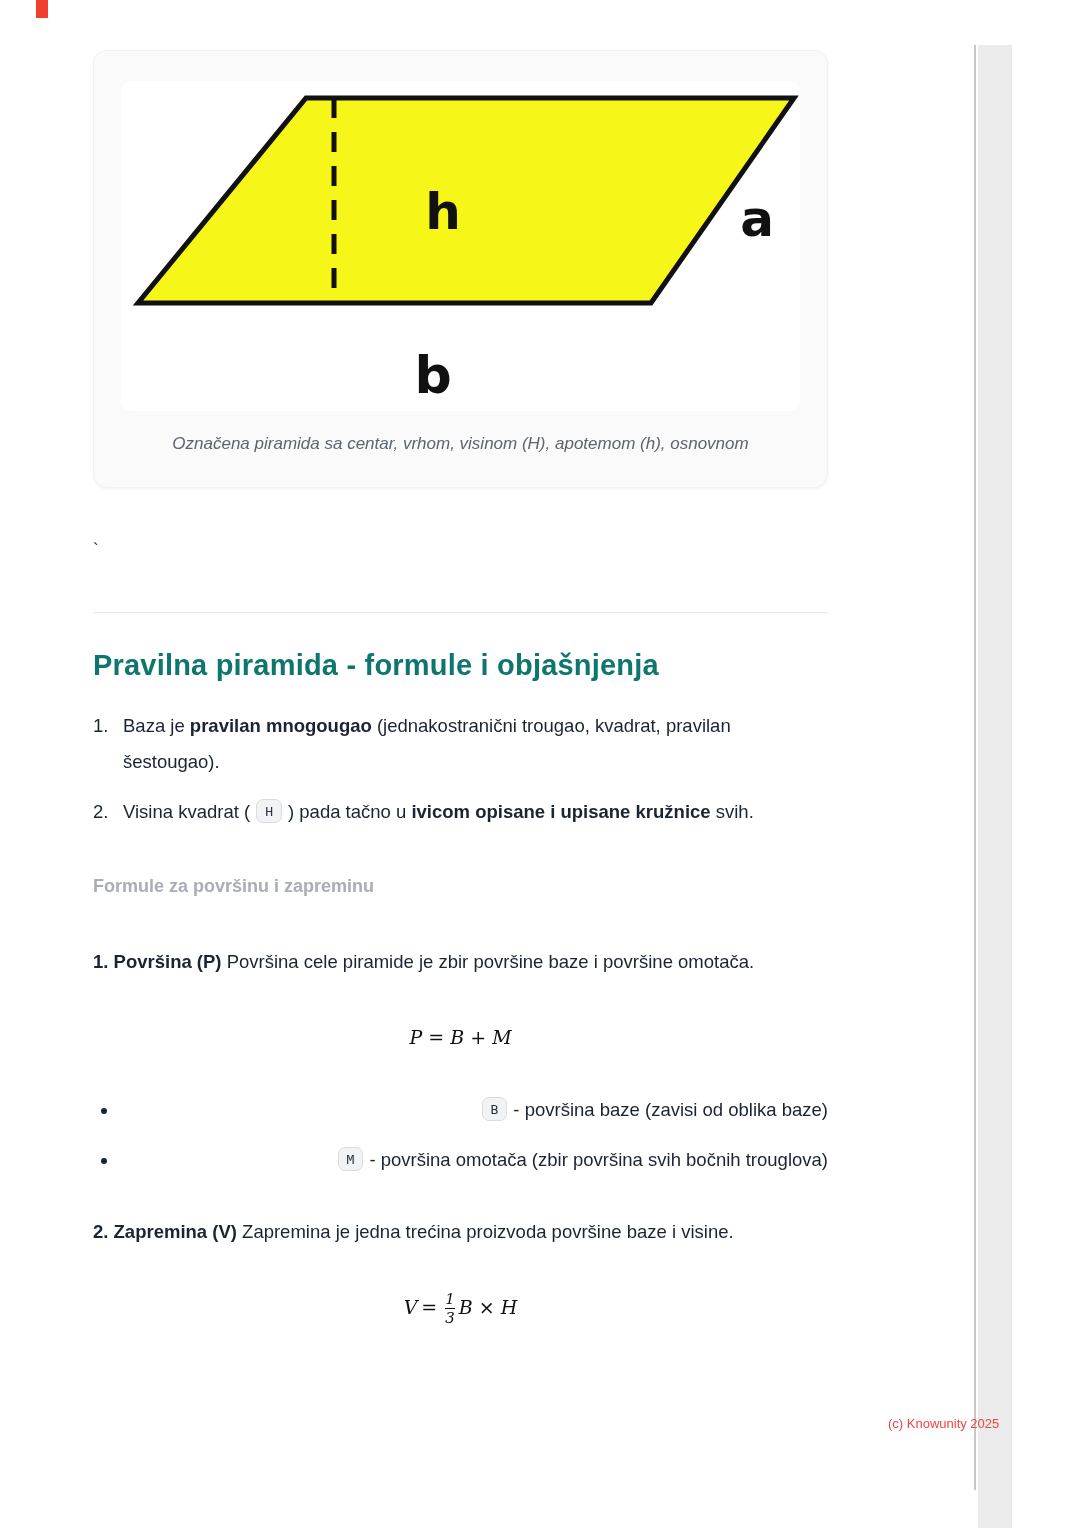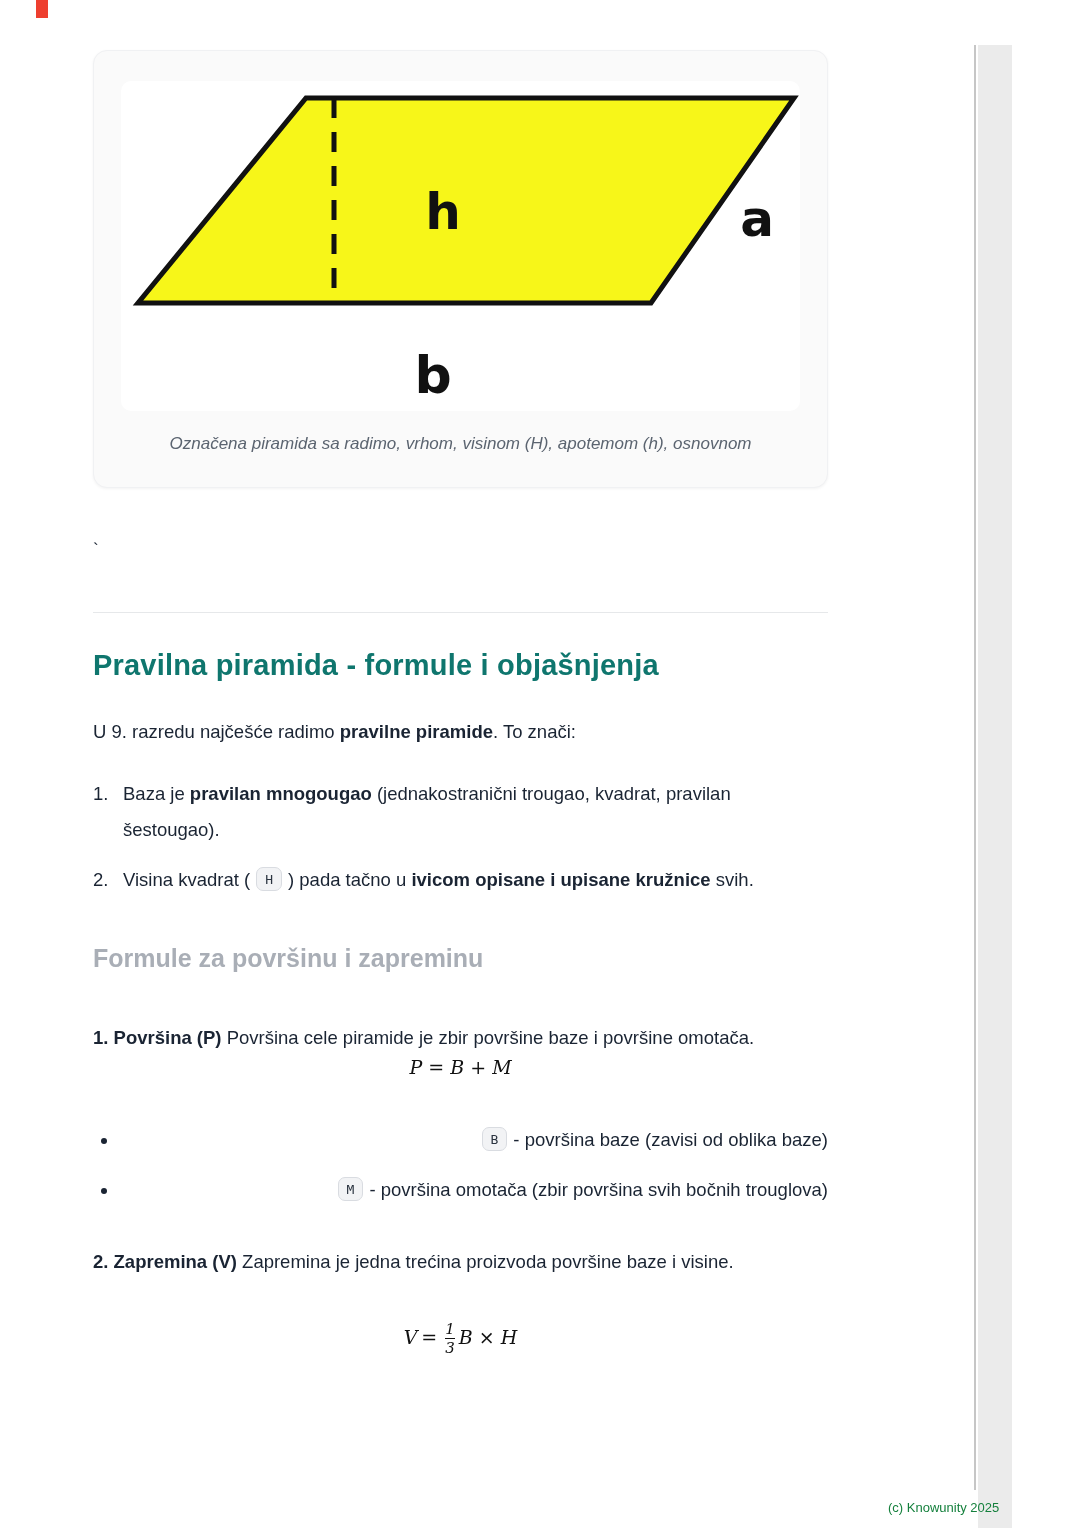--- a/index.html
+++ b/index.html
@@ -55,21 +55,21 @@
   
   .stray { margin-top: 52px; font-size: 17px; color: #1a2433; }
   .divider { margin-top: 52px; border: none; border-top: 1px solid #e6e8ea; }
   .h2 {
     margin-top: 36px;
     font-size: 29px; font-weight: 700; color: #0f766e;
     letter-spacing: 0.2px;
   }
   .h3 {
     margin-top: 46px;
-    font-size: 25px; font-weight: 700; color: #a9aeb6;
+    font-size: 18px; font-weight: 700; color: #a9aeb6;
   }
   p.body, .olist, .ulist { font-size: 18.5px; line-height: 1.95; }
   .intro { margin-top: 32px; }
   b { font-weight: 700; }
   .olist { margin-top: 26px; list-style: none; }
   .olist .oli { display: flex; margin-bottom: 14px; }
   .olist .num { width: 30px; flex: 0 0 30px; text-align: left; }
   .olist .li-body { flex: 1; }
   .kbd {
     display: inline-block;
@@ -79,38 +79,39 @@
     padding: 5px 8px 4px;
     margin: 0 6px;
     background: #f2f3f5;
     border: 1px solid #d9dce1;
     border-radius: 7px;
     color: #2b3440;
     vertical-align: 2px;
   }
   .para { margin-top: 47px; text-align: justify; }
   .formula {
+    margin-top: 46px;
     text-align: center;
     font-family: "DejaVu Serif", serif;
     font-style: italic;
     font-size: 19px;
     color: #111111;
   }
   .formula .op { font-style: normal; padding: 0 4px; }
   .frac {
     display: inline-flex; flex-direction: column;
     vertical-align: middle; text-align: center;
     font-size: 15px; line-height: 1.2; margin: 0 4px;
   }
   .frac .den { border-top: 1px solid #111; }
   .ulist { margin-top: 44px; list-style: disc outside; padding-left: 26px; }
   .ulist li { margin-bottom: 14px; text-align: right; }
   .footer {
-    position: absolute; left: 888px; top: 1500px;
-    font-size: 13px; color: #15803d; z-index: 3;
+    position: absolute; left: 888px; top: 1416px;
+    font-size: 13px; color: #ef4444; z-index: 3;
   }
 </style>
 </head>
 <body>
 
 <div class="red-marker"></div>
 <div class="page-edge"></div>
 <div class="scroll-track"></div>
 
 <div class="content">
@@ -119,31 +120,30 @@
     <div class="figure-box">
       <svg width="681" height="330" viewBox="0 0 681 330">
         <polygon points="185,17 673,17 530,222 17,222" stroke="#111111" stroke-width="5" stroke-linejoin="miter" fill="#f7f619"></polygon>
         <line x1="213" y1="17" x2="213" y2="222" stroke="#111111" stroke-width="5" stroke-dasharray="20 14"></line>
         <text x="322" y="148" text-anchor="middle" font-family="DejaVu Sans, sans-serif" font-weight="bold" font-size="50" fill="#111111">h</text>
         <text x="636" y="155" text-anchor="middle" font-family="DejaVu Sans, sans-serif" font-weight="bold" font-size="50" fill="#111111">a</text>
         <text x="312" y="312" text-anchor="middle" font-family="DejaVu Sans, sans-serif" font-weight="bold" font-size="52" fill="#111111">b</text>
       </svg>
     </div>
     <div class="figure-caption">
-      <span style="display:block">Označena piramida sa radimo, vrhom, visinom (H), apotemom (h), osnovnom</span>
+      <span style="display:block">Označena piramida sa centar, vrhom, visinom (H), apotemom (h), osnovnom</span>
     </div>
   </div>
 
   <div class="stray">`</div>
 
   <hr class="divider">
 
   <h2 class="h2">Pravilna piramida - formule i objašnjenja</h2>
 
-  <p class="body intro"><span>U 9. razredu najčešće radimo </span><b>pravilne piramide</b><span>. To znači:</span></p>
 
   <div class="olist">
     <div class="oli">
       <span class="num">1.</span>
       <span class="li-body"><span>Baza je </span><b>pravilan mnogougao</b><span> (jednakostranični trougao, kvadrat, pravilan šestougao).</span></span>
     </div>
     <div class="oli">
       <span class="num">2.</span>
       <span class="li-body"><span>Visina kvadrat (</span><span class="kbd">H</span><span>) pada tačno u </span><b>ivicom opisane i upisane kružnice</b><span> svih.</span></span>
     </div>

